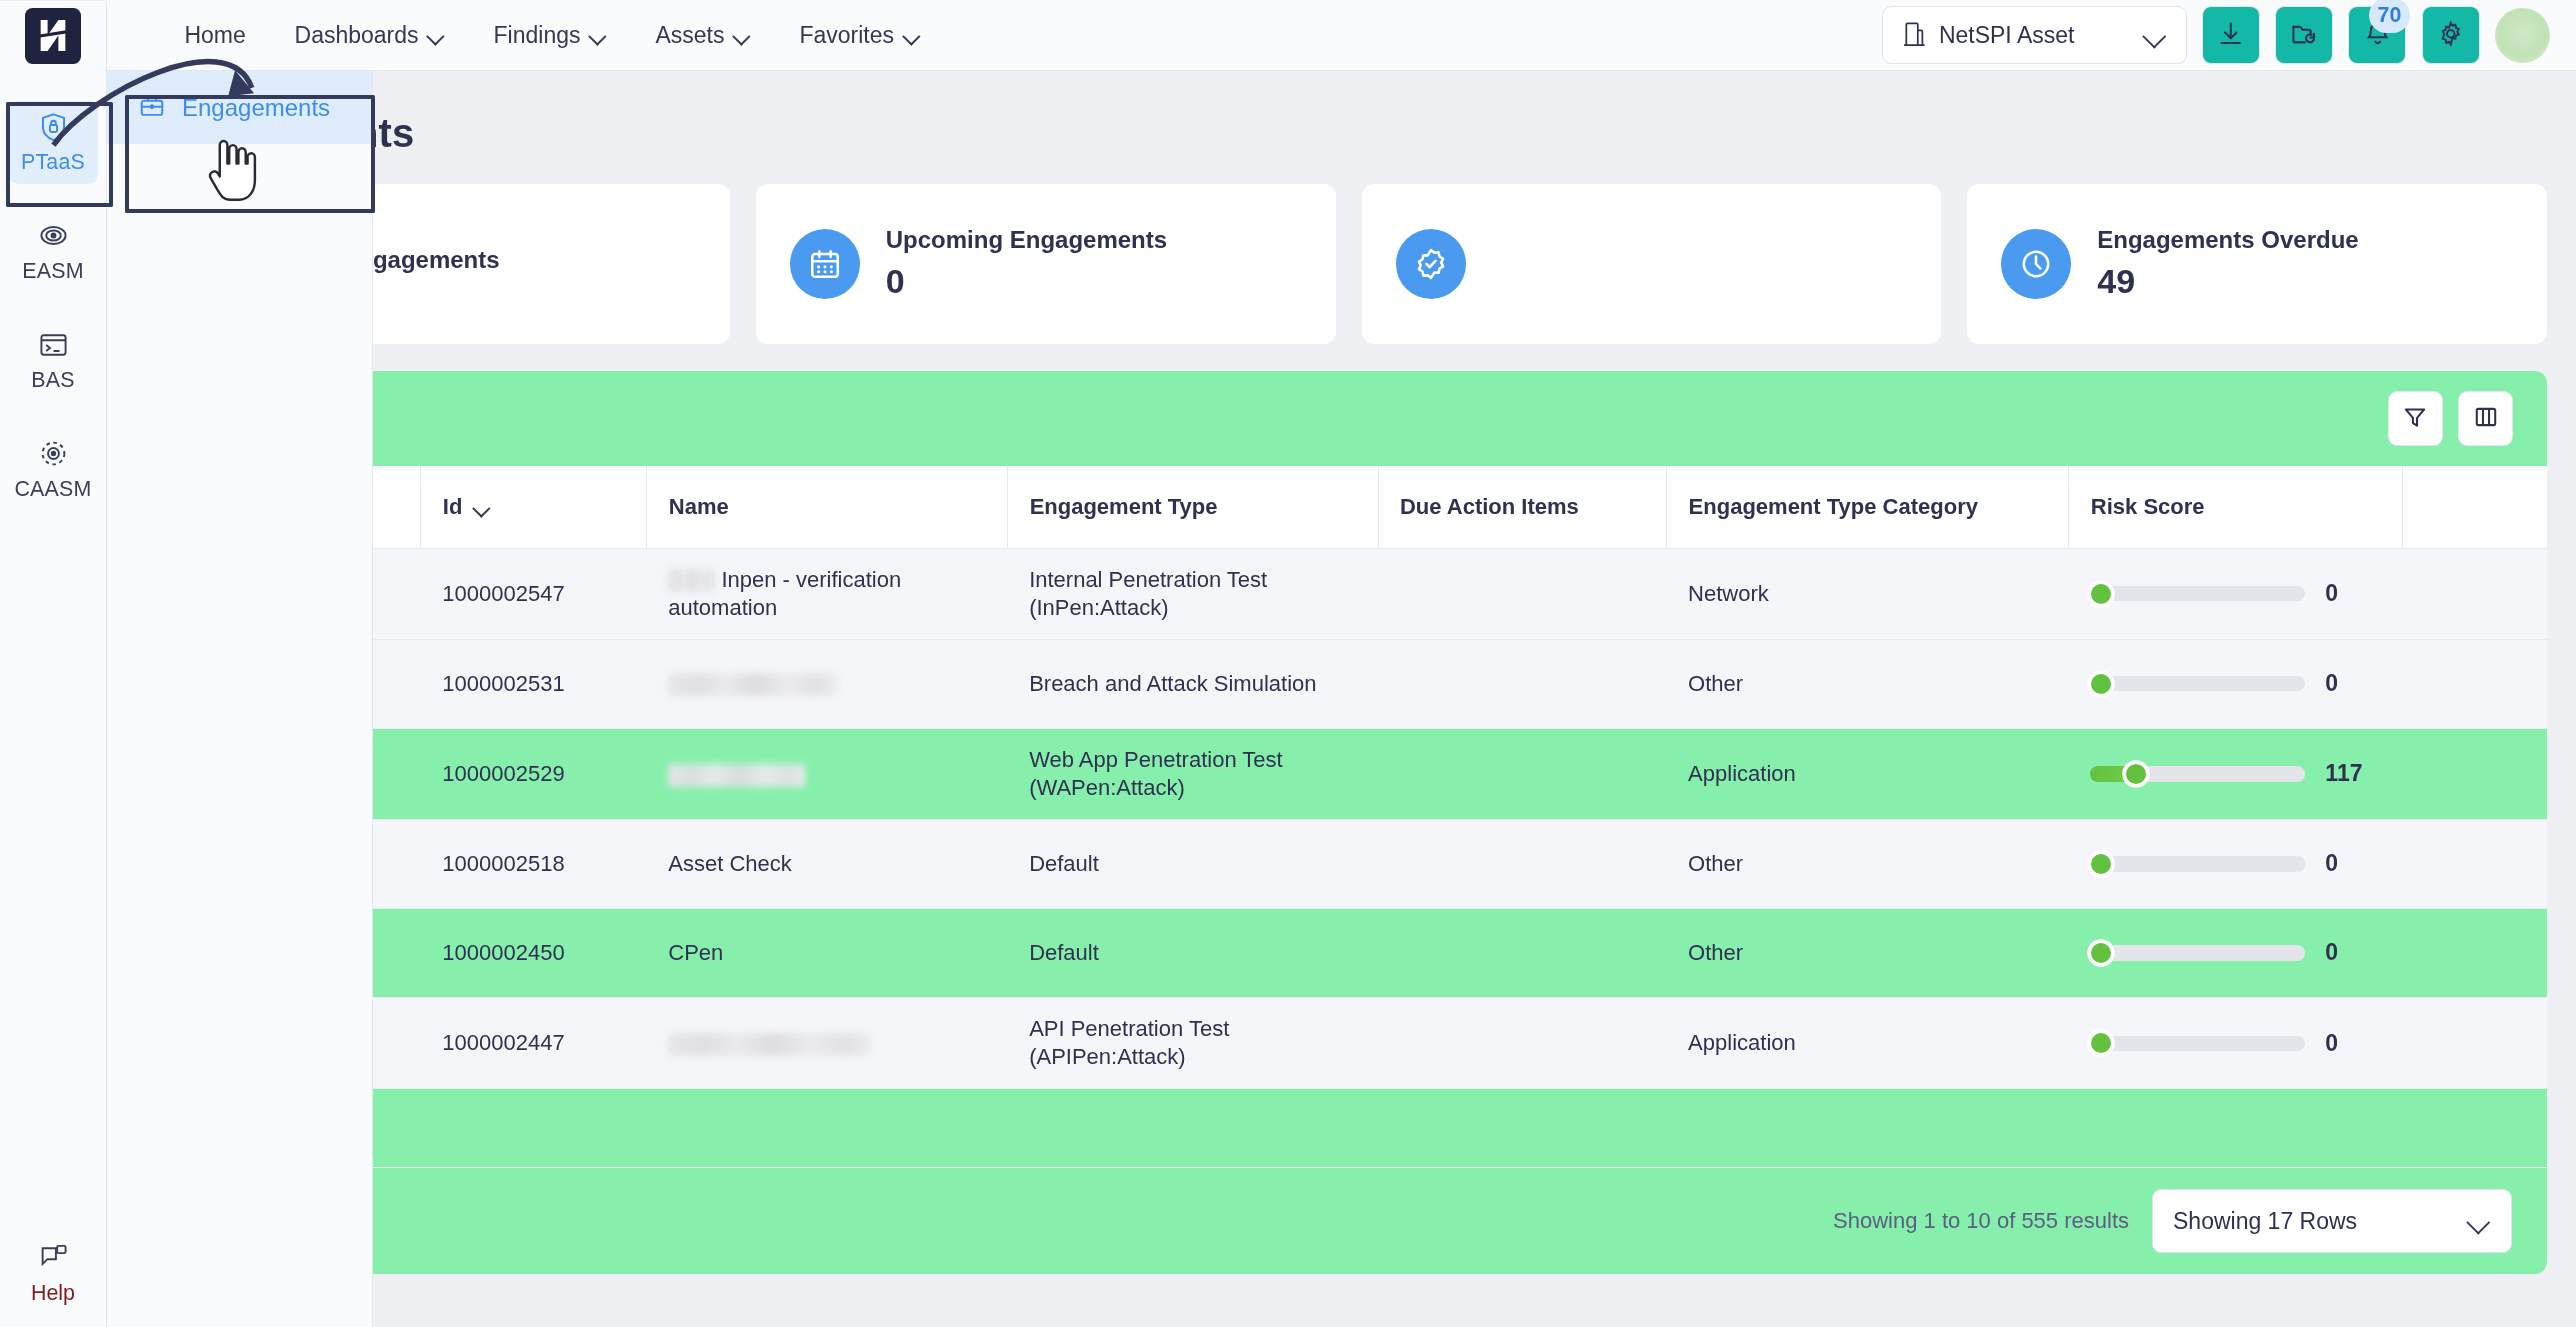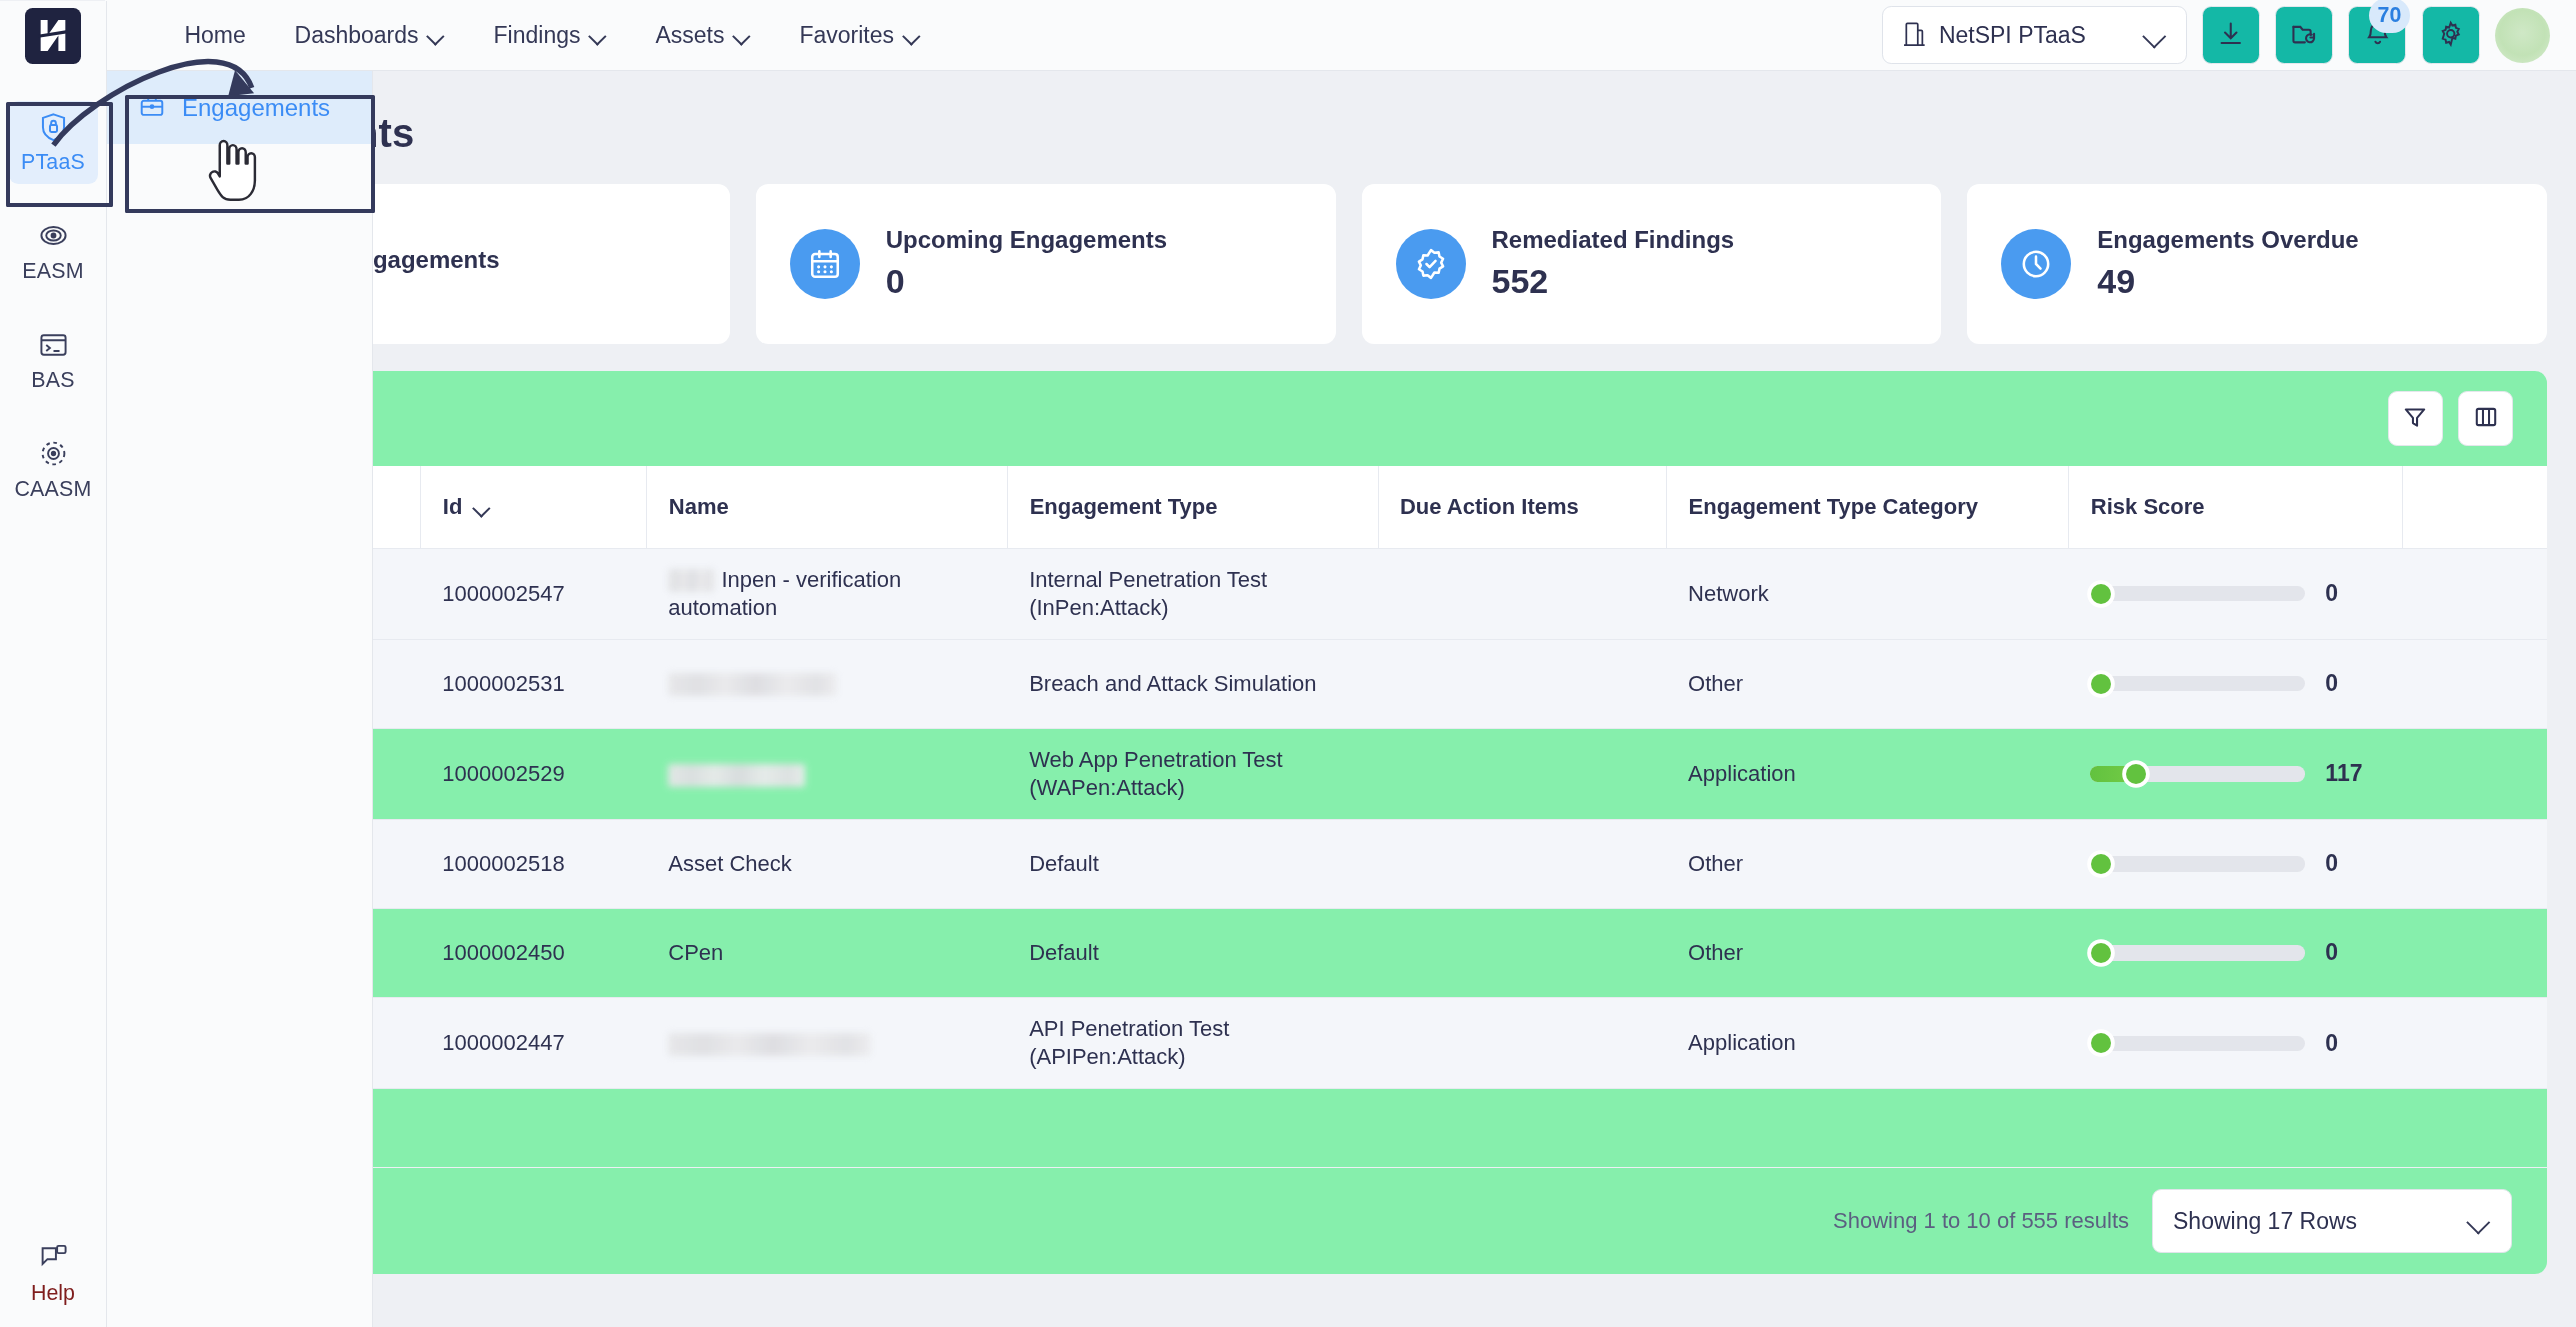--- a/index.html
+++ b/index.html
@@ -271,21 +271,21 @@
 
     <div class="top-right">
       <div class="org-select">
         <span>
           <svg width="24.4" height="27.5" viewBox="0 0 20 24" fill="none" stroke="#2e3150" stroke-width="1.5">
             <path d="M4 22V4a1 1 0 011-1h8a1 1 0 011 1v18"></path>
             <path d="M14 9h3a1 1 0 011 1v12M2 22h18"></path>
             <path d="M7 7h.01M10.5 7h.01M7 11h.01M10.5 11h.01M7 15h.01M10.5 15h.01" stroke-width="1.7"></path>
           </svg>
         </span>
-        <span class="org-name">NetSPI PTaaS</span>
+        <span class="org-name">NetSPI Asset</span>
         <i class="chev"></i>
       </div>
 
       <div class="icon-btn">
         <span>
           <svg width="27.5" height="27.5" viewBox="0 0 24 24" fill="none" stroke="#2e3150" stroke-width="1.8" stroke-linecap="round">
             <path d="M12 3v12M7 11l5 5 5-5M4 20h16"></path>
           </svg>
         </span>
       </div>
@@ -352,24 +352,20 @@
           <div class="card-value">0</div>
         </div>
       </div>
 
       <div class="card">
         <div class="card-ico">
           <svg width="34" height="34" viewBox="0 0 24 24" fill="none" stroke="#fff" stroke-width="1.8" stroke-linejoin="round">
             <path d="M12 2.2l2.4 1.8 3-.2.6 2.9 2.5 1.6-1.3 2.7 1.3 2.7-2.5 1.6-.6 2.9-3-.2L12 21.8l-2.4-1.8-3 .2-.6-2.9-2.5-1.6L4.8 13 3.5 10.3 6 8.7l.6-2.9 3 .2z"></path>
             <path d="M8.8 12l2.2 2.2 4.2-4.4" stroke-linecap="round"></path>
           </svg>
-        </div>
-        <div>
-          <div class="card-title">Remediated Findings</div>
-          <div class="card-value">552</div>
         </div>
       </div>
 
       <div class="card">
         <div class="card-ico">
           <svg width="34" height="34" viewBox="0 0 24 24" fill="none" stroke="#fff" stroke-width="1.8" stroke-linecap="round">
             <circle cx="12" cy="12" r="8.6"></circle>
             <path d="M12 6.8V12l3.2 3.2"></path>
           </svg>
         </div>

